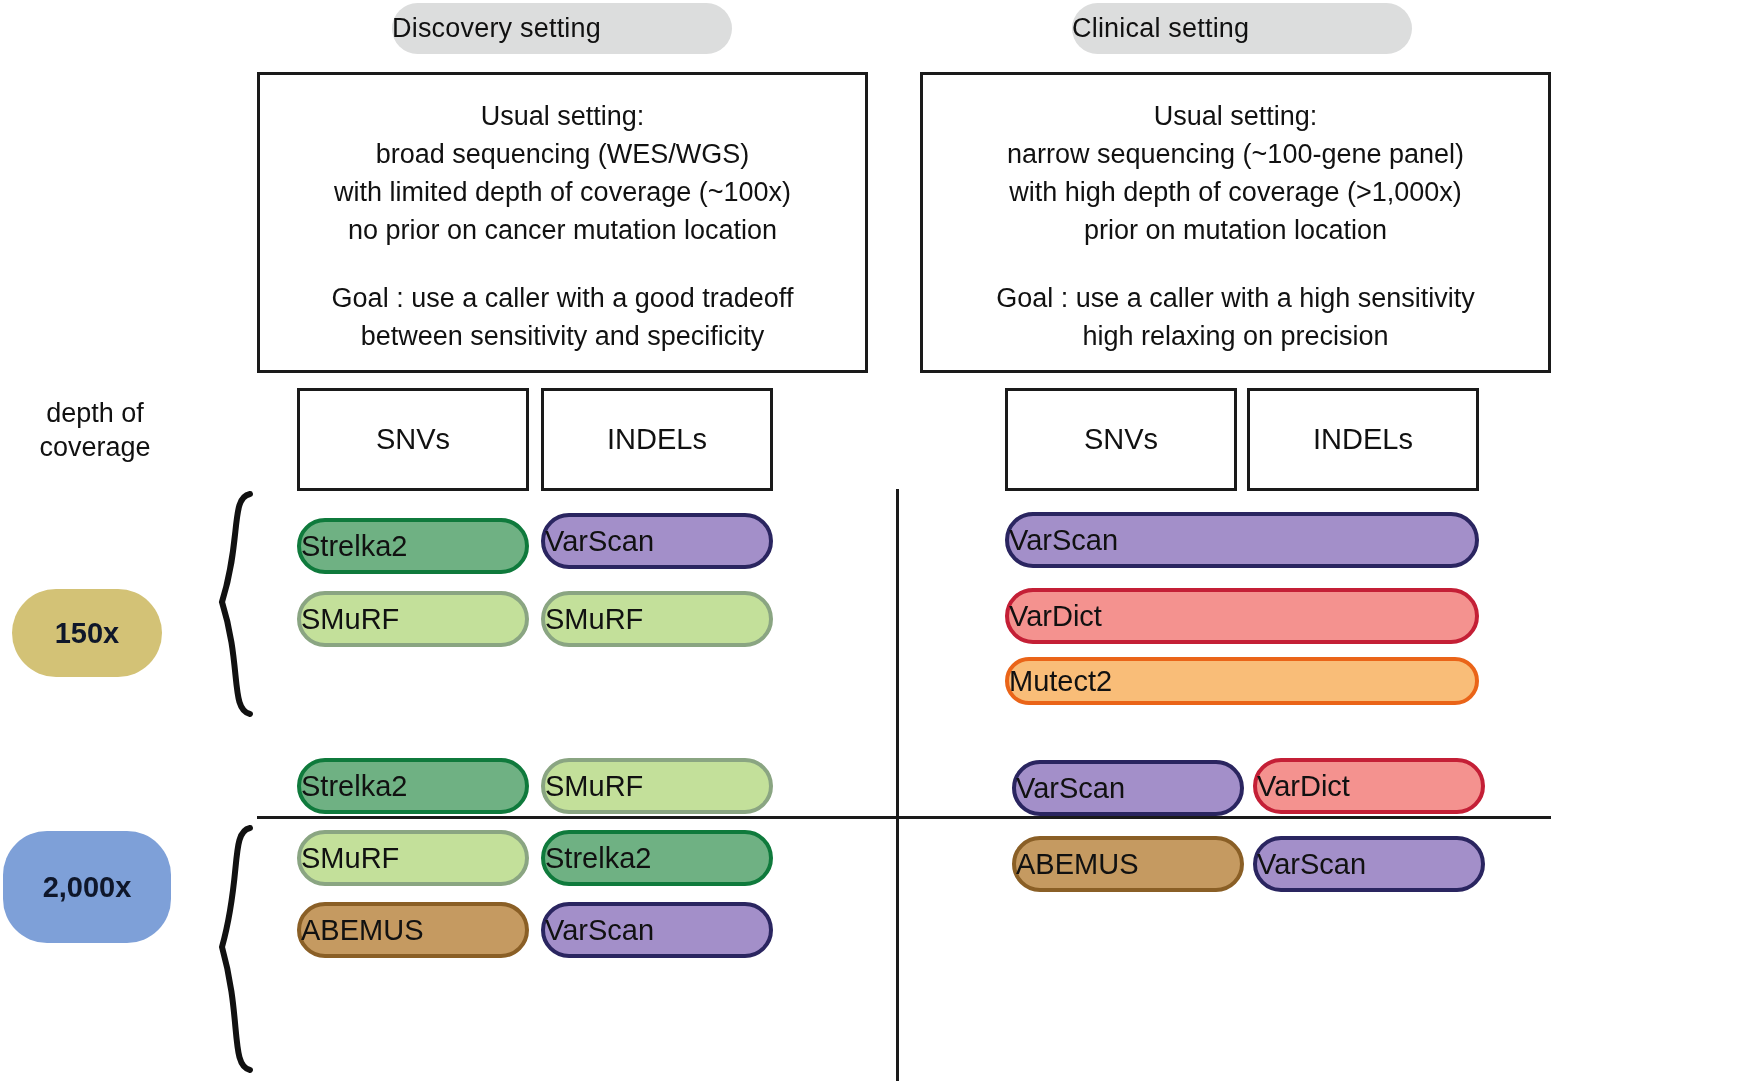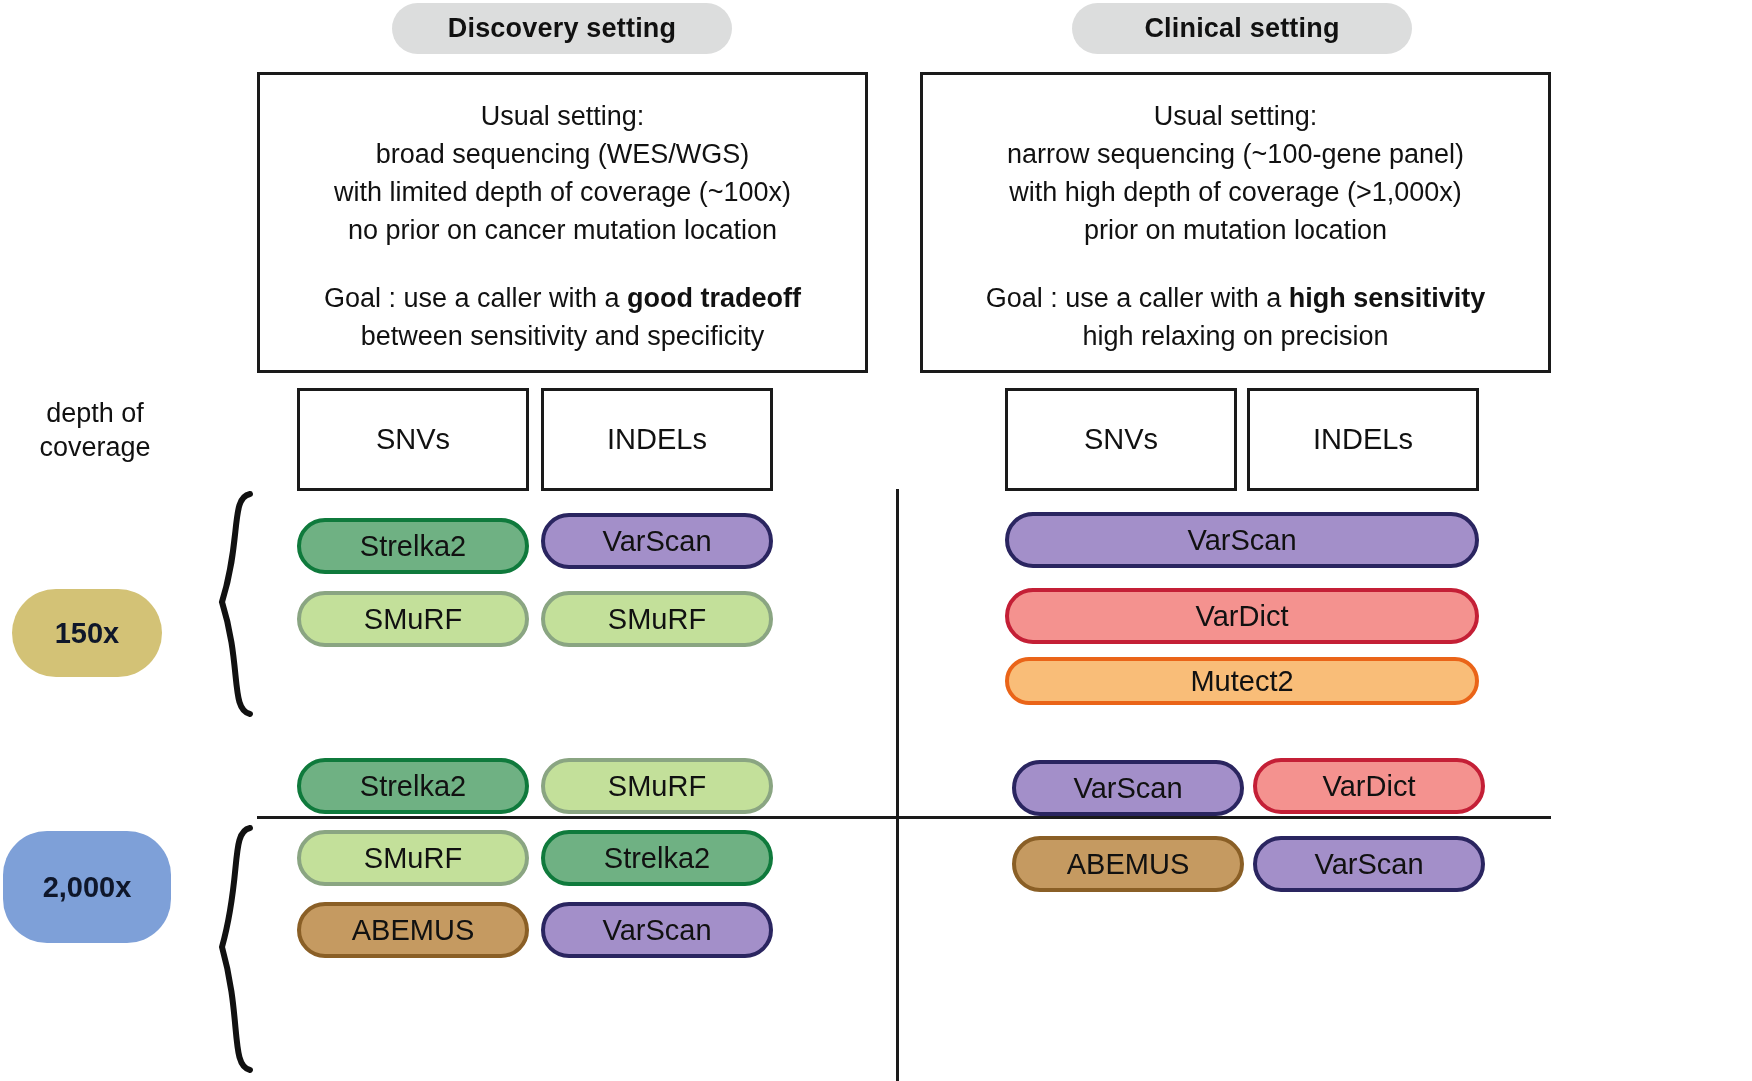--- a/index.html
+++ b/index.html
@@ -11,22 +11,22 @@
     color:#111111;
     overflow:hidden;
   }
   #stage{position:relative;width:1752px;height:1081px;}
 
   
   .setting-chip{
     position:absolute;
     background:#dcdddd;
     border-radius:26px;
-    display:flex;align-items:center;justify-content:center;
-    font-weight:bold;
+    display:flex;align-items:center;justify-content:flex-start;
+    font-weight:normal;
     font-size:27px;
     letter-spacing:.2px;
     color:#111;
   }
 
   
   .desc-box{
     position:absolute;
     border:3px solid #1a1a1a;
     background:#fff;
@@ -37,21 +37,21 @@
     justify-content:flex-start;
     padding-top:22px;
   }
   .desc-line{
     font-size:27px;
     line-height:38px;
     text-align:left;
     white-space:nowrap;
   }
   .desc-gap{height:30px;}
-  .desc-line b{font-weight:bold;}
+  .desc-line b{font-weight:normal;}
 
   
   .type-box{
     position:absolute;
     border:3px solid #1a1a1a;
     background:#fff;
     box-sizing:border-box;
     display:flex;align-items:center;justify-content:center;
     font-size:29px;
   }
@@ -75,21 +75,21 @@
     color:#0f172a;
   }
 
   
   .pill{
     position:absolute;
     box-sizing:border-box;
     border-radius:34px;
     border-width:4px;
     border-style:solid;
-    display:flex;align-items:center;justify-content:center;
+    display:flex;align-items:center;justify-content:flex-start;
     font-size:29px;
     color:#111;
     white-space:nowrap;
   }
 
   
   .rule-h{position:absolute;background:#1a1a1a;height:3px;}
   .rule-v{position:absolute;background:#1a1a1a;width:3px;}
 
   

